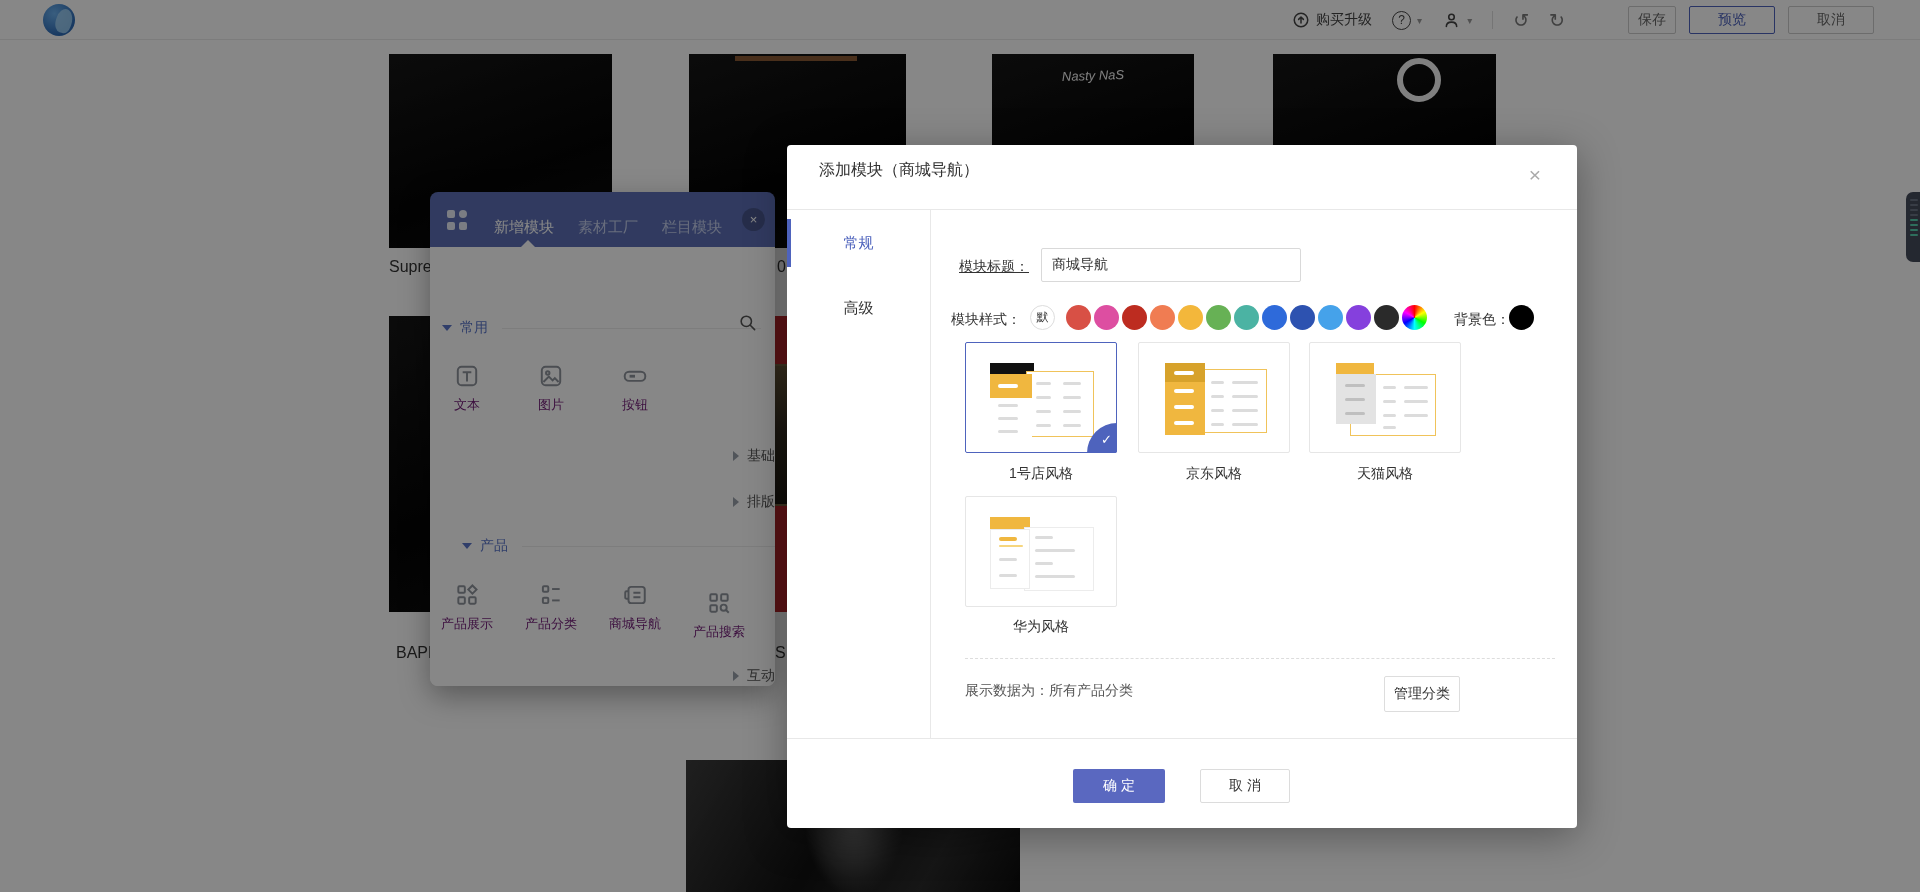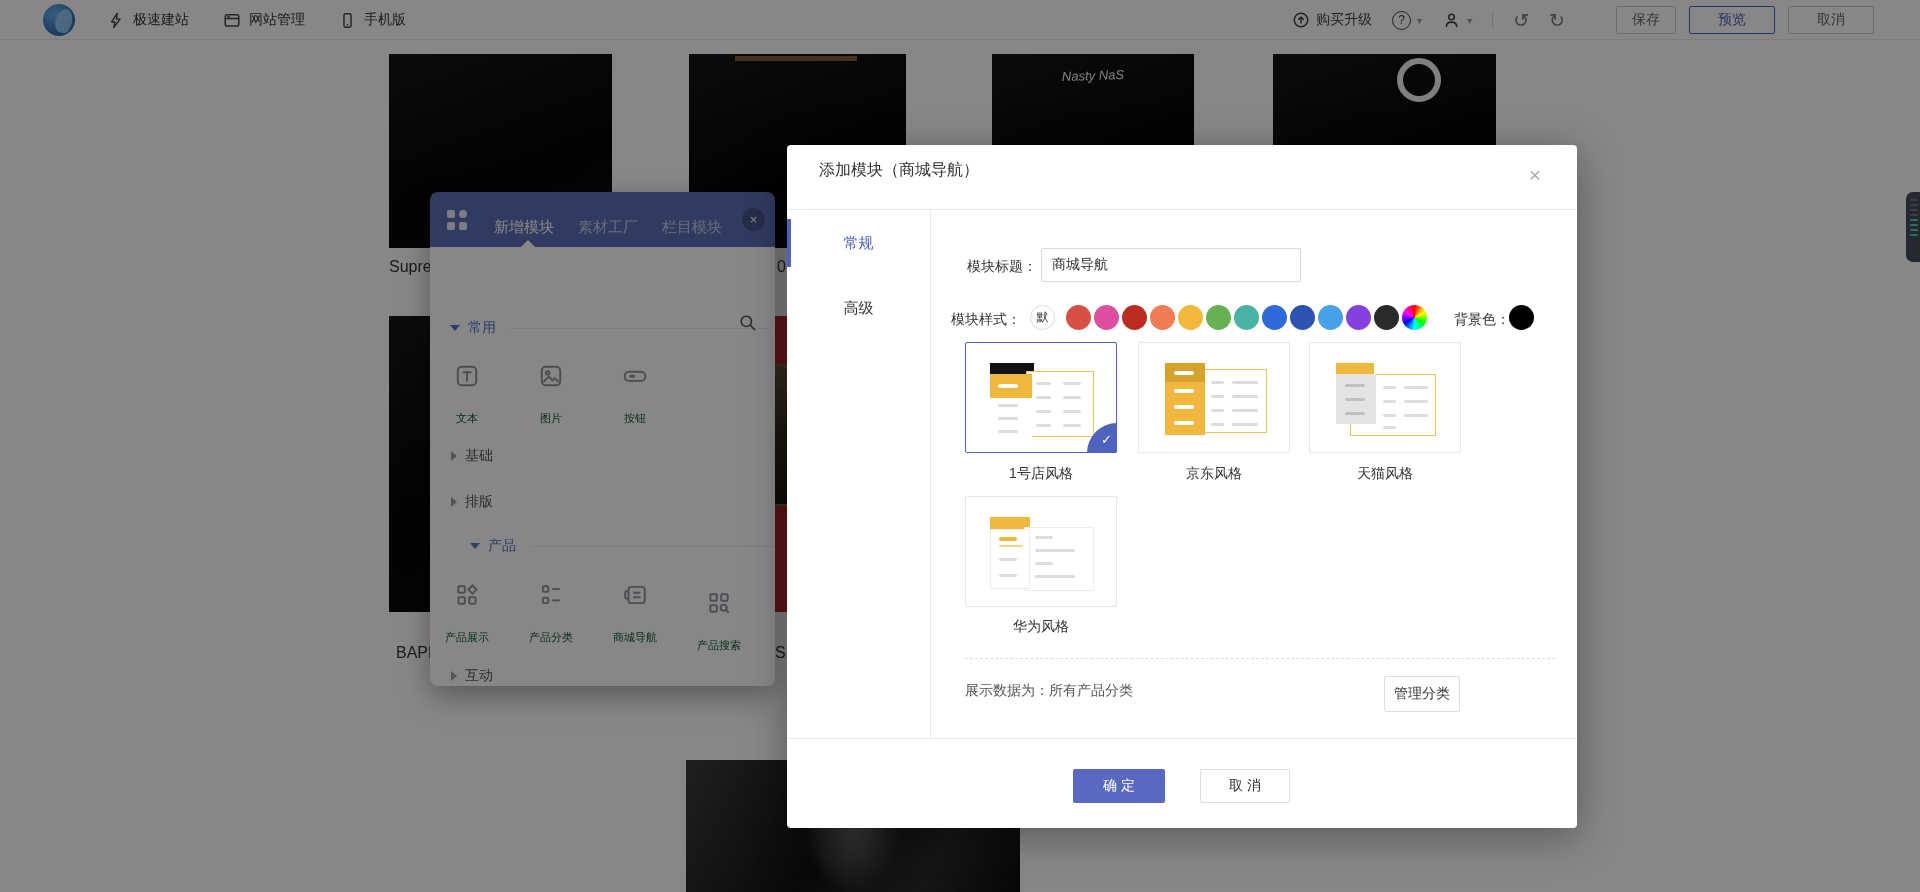--- a/index.html
+++ b/index.html
@@ -15,21 +15,21 @@
   .tb-nav { position:absolute; left:108px; top:0; height:40px; display:flex; align-items:center; gap:34px; }
   .tb-item { display:flex; align-items:center; gap:8px; font-size:14px; color:#333; cursor:pointer; }
   .tb-right { position:absolute; right:355px; top:0; height:40px; display:flex; align-items:center; gap:20px; }
   .tb-ico { display:flex; align-items:center; gap:6px; font-size:14px; color:#444; cursor:pointer; }
   .caret { font-size:10px; color:#999; }
   .tb-divider { width:1px; height:18px; background:#ddd; }
   .glyph-btn { font-size:19px; color:#7a7a7a; cursor:pointer; line-height:1; }
   .tb-buttons { position:absolute; right:46px; top:6px; display:flex; gap:13px; }
   .tb-btn { height:28px; border:1px solid #ccc; border-radius:2px; background:#fff; color:#666;
             font-size:14px; display:flex; align-items:center; justify-content:center; cursor:pointer; }
-  .tb-btn.save { width:60px; }
+  .tb-btn.save { width:48px; }
   .tb-btn.preview { width:86px; border-color:#4e63bd; color:#4e63bd; }
   .tb-btn.cancel { width:86px; }
 
   
   .canvas { position:absolute; inset:0; z-index:0; background:#fff; }
   .prod { position:absolute; background:linear-gradient(160deg,#161616,#050505 60%,#101010); }
   .prod-label { position:absolute; font-size:16px; color:#333; }
   .shirt-text { position:absolute; left:50%; top:14px; transform:translateX(-50%) rotate(-2deg);
                 color:#eee; font-size:13px; font-style:italic; white-space:nowrap; }
   .ring-logo { position:absolute; left:124px; top:4px; width:44px; height:44px; border:6px solid #f2f2f2; border-radius:50%; }
@@ -53,31 +53,31 @@
   .grid-ico i:nth-child(3){left:0;bottom:0;} .grid-ico i:nth-child(4){right:0;bottom:0;}
   .fp-tabs { position:absolute; left:64px; display:flex; gap:24px;margin-top:16px; }
   .fp-tab { font-size:15px; color:#c4cdeb; cursor:pointer; }
   .fp-tab.active { color:#fff; }
   .fp-close { position:absolute; right:10px; top:16px; width:23px; height:23px; border-radius:50%;
               background:rgba(0,0,0,.22); color:#fff; font-size:13px; display:flex; align-items:center;
               justify-content:center; cursor:pointer; }
   .fp-notch { position:absolute; left:90px; top:48px; width:0; height:0;
               border-left:8px solid transparent; border-right:8px solid transparent; border-bottom:8px solid #fff; z-index:11; }
   .fpanel-body { position:relative; height:439px; background:#fff; border-radius:0 0 8px 8px; overflow:hidden; }
-  .sec-row { position:absolute; left:8px; width:100%; height:24px; display:flex; align-items:center; cursor:pointer; }
+  .sec-row { position:absolute; left:0; width:100%; height:24px; display:flex; align-items:center; cursor:pointer;justify-content:flex-end; }
   .tri-r { width:0; height:0; border-top:5px solid transparent; border-bottom:5px solid transparent;
            border-left:6px solid #9aa0ab; margin-left:13px; }
   .tri-d { width:0; height:0; border-left:5px solid transparent; border-right:5px solid transparent;
            border-top:6px solid #5b76c9; margin-left:12px; }
   .sec-label { font-size:14px; color:#555; margin-left:8px; }
   .sec-label.open { color:#5b76c9; }
   .sec-line { flex:1; height:1px; background:#ececec; margin:0 14px 0 14px; }
   .mod-item { position:absolute; width:64px; text-align:center; cursor:pointer; }
   .mod-item .ibox { width:26px; height:26px; margin:0 auto; }
-  .mod-item .ilabel { margin-top:22px; font-size:11px; color:#14532d; }
+  .mod-item .ilabel { margin-top:7px; font-size:13px; color:#701a75; }
   .search-ico { position:absolute; right:18px; cursor:pointer; }
 
   
   .overlay { position:absolute; inset:0; background:rgba(0,0,0,.47); z-index:20; }
 
   
   .side-widget { position:absolute; right:0; top:192px; width:14px; height:70px; z-index:15;
                  background:#454c5c; border-radius:7px 0 0 7px; cursor:pointer; }
   .side-widget i { display:block; height:2px; margin:3px 2px 0 4px; background:#6b7484; border-radius:1px; }
   .side-widget i.teal { background:#57d0ae; }
@@ -164,48 +164,20 @@
     </div>
 
     <div class="prod-label" style="left:396px;top:644px;">BAPE...</div>
     <div class="prod-label" style="left:775px;top:644px;">S...</div>
 
     <div class="photo"></div>
   </div>
 
   <div class="topbar">
     <div class="logo"></div>
-    <div class="tb-nav">
-      <div class="tb-item">
-        <span>
-          <svg width="17" height="17" viewBox="0 0 24 24" fill="none" stroke="#444" stroke-width="2" stroke-linejoin="round">
-              <path d="M13 2 5 14h5l-2 8 9-12h-5l1-8z"></path>
-            </svg>
-        </span>
-        <span>极速建站</span>
-      </div>
-      <div class="tb-item">
-        <span>
-          <svg width="18" height="18" viewBox="0 0 24 24" fill="none" stroke="#444" stroke-width="2">
-              <rect x="3" y="5" width="18" height="15" rx="2"></rect>
-              <path d="M3 10h18M6 7.5h3"></path>
-            </svg>
-        </span>
-        <span>网站管理</span>
-      </div>
-      <div class="tb-item">
-        <span>
-          <svg width="17" height="17" viewBox="0 0 24 24" fill="none" stroke="#444" stroke-width="2">
-              <rect x="7" y="2.5" width="10" height="19" rx="2"></rect>
-              <path d="M11 18h2"></path>
-            </svg>
-        </span>
-        <span>手机版</span>
-      </div>
-    </div>
 
     <div class="tb-right">
       <div class="tb-ico">
         <span>
           <svg width="18" height="18" viewBox="0 0 24 24" fill="none" stroke="#444" stroke-width="2" stroke-linecap="round">
               <circle cx="12" cy="12" r="9"></circle>
               <path d="M12 16V8M8.8 11.2 12 8l3.2 3.2"></path>
             </svg>
         </span>
         <span>购买升级</span>
@@ -376,21 +348,21 @@
   <div class="modal">
     <div class="m-title">添加模块（商城导航）</div>
     <div class="m-close">×</div>
     <div class="m-hdiv"></div>
     <div class="m-vdiv"></div>
 
     <div class="m-tab active" style="top:74px;">常规</div>
     <div class="m-tab" style="top:139px;">高级</div>
     <div class="m-tab-bar"></div>
 
-    <div class="frm-label" style="left:180px;top:113px;">模块标题：</div>
+    <div class="frm-label" style="left:172px;top:113px;text-decoration:underline;">模块标题：</div>
     <input class="m-input" value="商城导航" style="">
 
     <div class="frm-label" style="left:164px;top:166px;">模块样式：</div>
     <div class="swatch-default">默</div>
     <div id="swatch-row">
         <div class="swatch" style="background: rgb(216, 80, 69);"></div>
         <div class="swatch" style="background: rgb(221, 78, 161);"></div>
         <div class="swatch" style="background: rgb(189, 44, 32);"></div>
         <div class="swatch" style="background: rgb(240, 124, 82);"></div>
         <div class="swatch" style="background: rgb(243, 183, 59);"></div>

